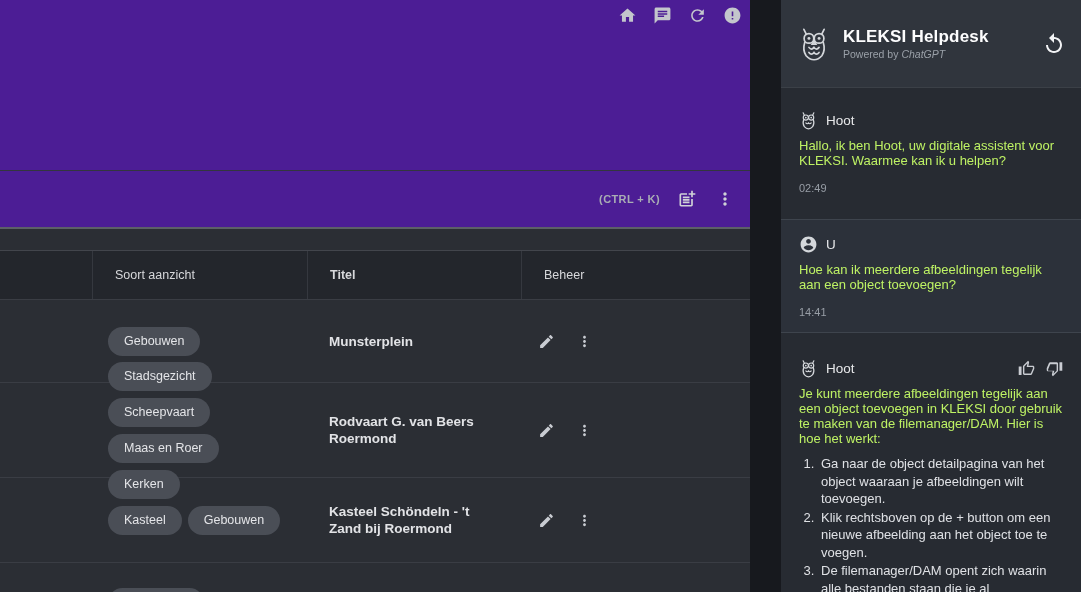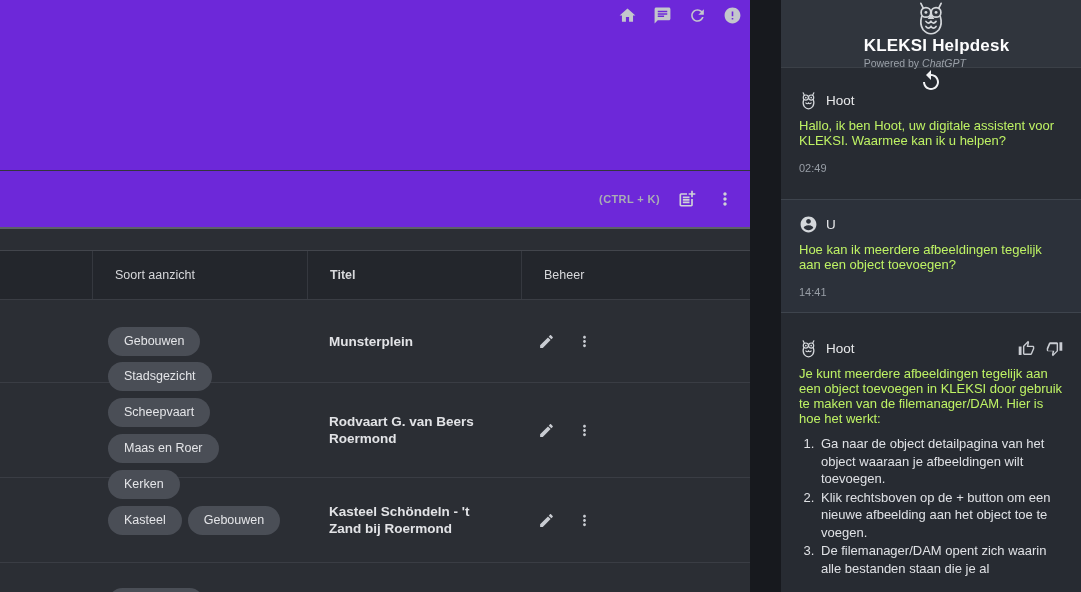--- a/index.html
+++ b/index.html
@@ -1,20 +1,20 @@
 <!DOCTYPE html>
 <html><head>
 <meta charset="utf-8">
 <style>
   * { margin:0; padding:0; box-sizing:border-box; }
   html,body { width:1081px; height:592px; overflow:hidden; background:#17191e;
               font-family:"Liberation Sans", sans-serif; }
 
   
-  .left-panel { position:absolute; left:0; top:0; width:750px; height:592px; background:#6d28d9; }
+  .left-panel { position:absolute; left:0; top:0; width:750px; height:592px; background:#4c1d95; }
 
   .top-toolbar { position:absolute; top:5px; right:8px; display:flex; gap:15px; align-items:center; }
   .tool-btn { width:20px; height:20px; color:#c3c6cc; display:flex; align-items:center; justify-content:center; cursor:pointer; }
   .tool-btn svg { width:19px; height:19px; fill:currentColor; }
 
   .command-bar { position:absolute; top:170px; left:0; right:0; height:57px;
                  border-top:1px solid #33363d; display:flex; align-items:center;
                  justify-content:flex-end; gap:16px; padding-right:14px; }
   .shortcut-hint { color:#a9adb4; font-size:11px; font-weight:bold; letter-spacing:.4px; }
   .cmd-icon { width:22px; height:22px; color:#cfd2d7; display:flex; align-items:center; justify-content:center; cursor:pointer; }
@@ -41,22 +41,22 @@
   .actions { padding-left:16px; gap:20px; }
   .action-btn { width:18px; height:18px; color:#c9ccd2; cursor:pointer; display:flex; align-items:center; justify-content:center; }
   .action-btn svg { width:17px; height:17px; fill:currentColor; }
   .partial-row { overflow:hidden; align-items:flex-start; border-bottom:none; }
   .partial-row .tags-wrap { margin-top:25px; }
   .partial-row .chip { width:96px; }
 
   
   .chat-panel { position:absolute; left:781px; top:0; width:300px; height:592px;
                 background:#272b32; color:#e3e5e8; }
-  .chat-header { height:68px; background:#30353d; border-bottom:1px solid #3b4047;
-                 display:flex; align-items:center; padding:0 15px;flex-direction:column; }
+  .chat-header { height:88px; background:#30353d; border-bottom:1px solid #3b4047;
+                 display:flex; align-items:center; padding:0 15px; }
   .owl-big { width:36px; height:36px; color:#d4d7db; flex:none; }
   .chat-header-text { margin-left:11px; flex:1; }
   .chat-title { font-size:17px; font-weight:bold; color:#fdfdfe; letter-spacing:.2px; }
   .chat-subtitle { font-size:10.5px; color:#9aa0a8; margin-top:1px; }
   .chat-subtitle .brand { font-style:italic; }
   .reset-btn { width:24px; height:24px; color:#f2f3f5; cursor:pointer; flex:none; }
   .reset-btn svg { width:24px; height:24px; fill:currentColor; }
 
   .chat-messages { padding:0; }
   .msg { padding:0 18px; }

